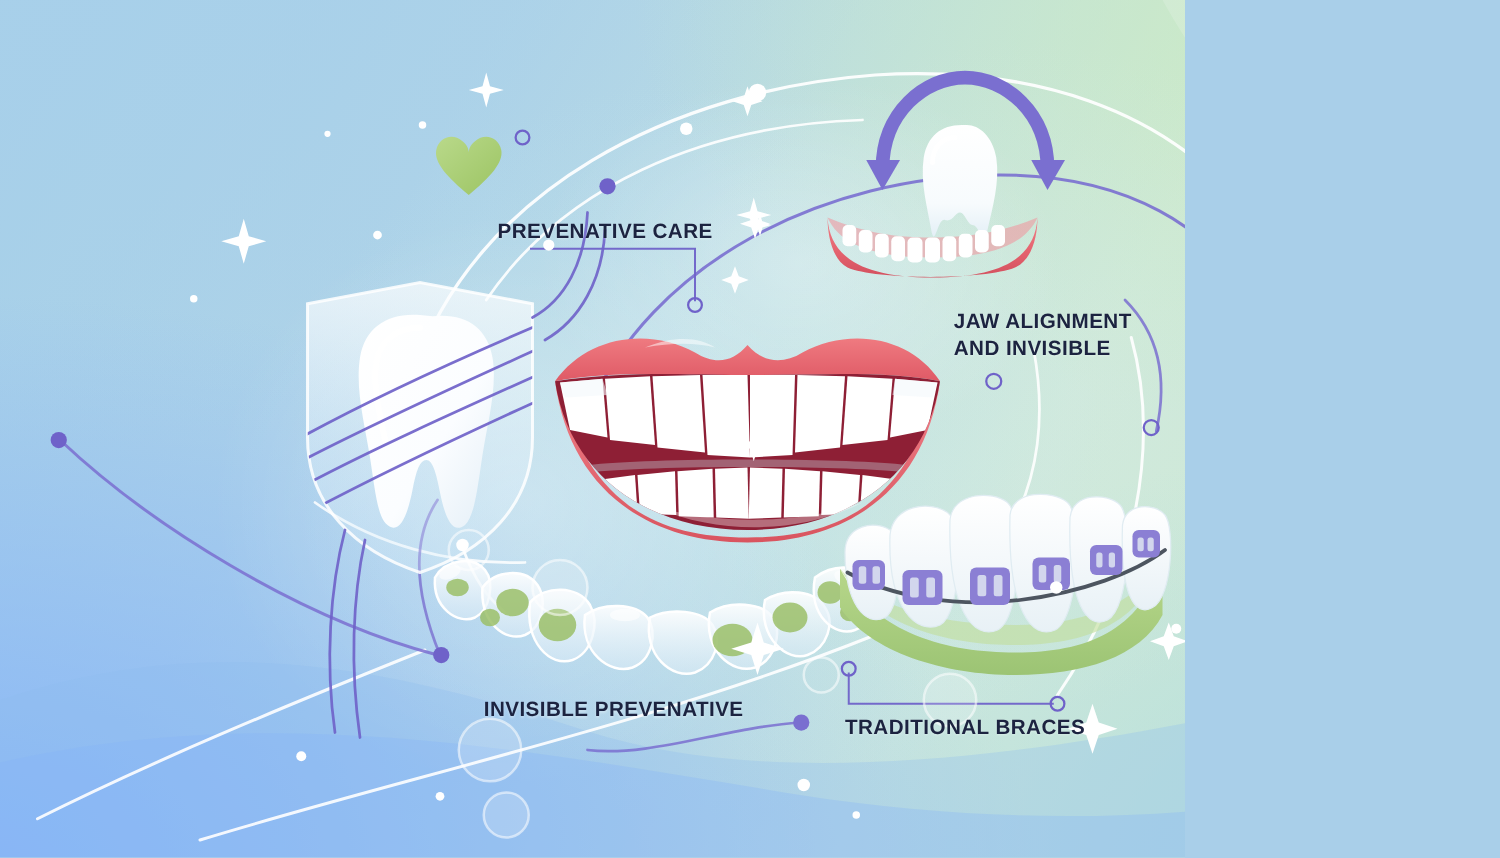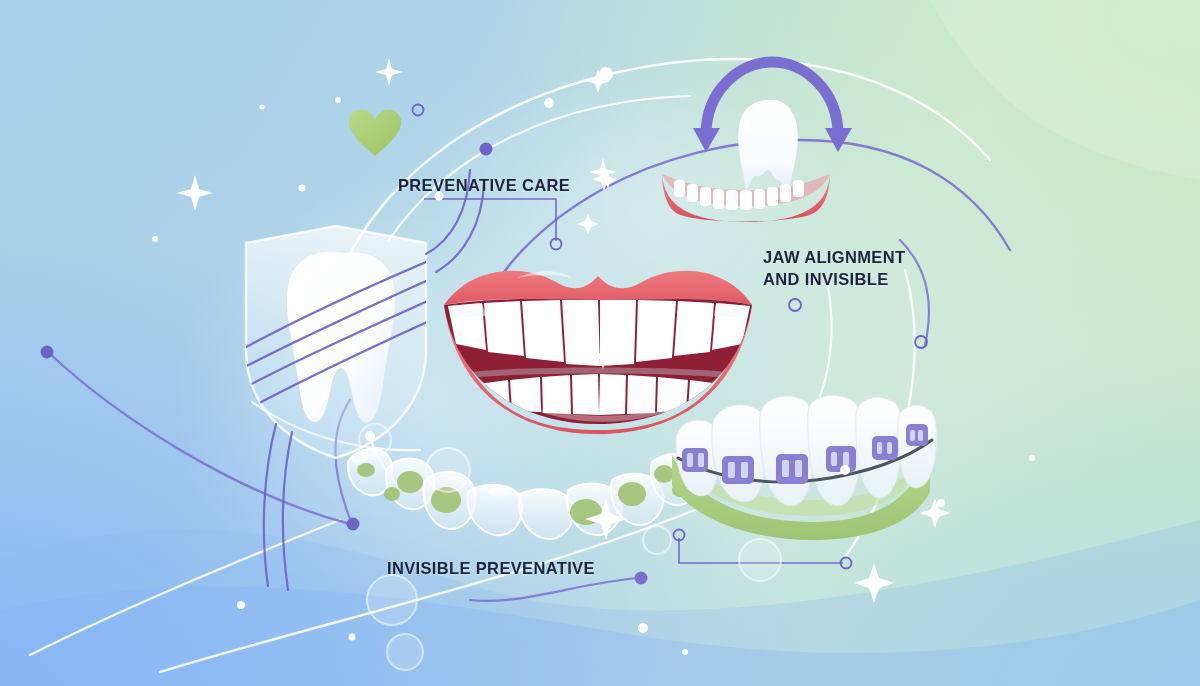--- a/index.html
+++ b/index.html
@@ -4,21 +4,21 @@
 <style>
   * { margin:0; padding:0; box-sizing:border-box; }
   html, body { width:1200px; height:686px; overflow:hidden; }
   body {
     font-family: "Liberation Sans", sans-serif;
     background:#a9cfe9;
     position:relative;
   }
   #stage {
     position:absolute; inset:0;
-    width:1200px; height:686px;
+    width:948px; height:686px;
     overflow:hidden;
   }
   .layer { position:absolute; inset:0; width:1200px; height:686px; }
   .bg-base {
     background:
       radial-gradient(130% 110% at 102% 2%,   rgba(201,234,190,1) 0%, rgba(201,234,190,0) 46%),
       radial-gradient(120% 110% at 100% 100%, rgba(179,222,226,1) 0%, rgba(179,222,226,0) 45%),
       radial-gradient(135% 125% at -5% 103%,  rgba(134,180,248,1) 0%, rgba(134,180,248,0) 55%),
       radial-gradient(120% 115% at -2% -4%,   rgba(168,208,234,1) 0%, rgba(168,208,234,0) 50%),
       linear-gradient(118deg, #a5cfe8 0%, #aed3e8 26%, #bfdfe2 48%, #cfe8dd 66%, #c9e7c6 100%);
@@ -395,14 +395,15 @@
     </g>
   </svg>
 
   <div class="label nosel" id="lbl-prev">PREVENATIVE CARE</div>
 
   <div class="label nosel" id="lbl-jaw">JAW ALIGNMENT
 AND INVISIBLE</div>
 
   <div class="label nosel" id="lbl-inv">INVISIBLE PREVENATIVE</div>
 
+  <div class="label nosel" id="lbl-trad">TRADITIONAL BRACES</div>
 
 </div>
 
 </body></html>

